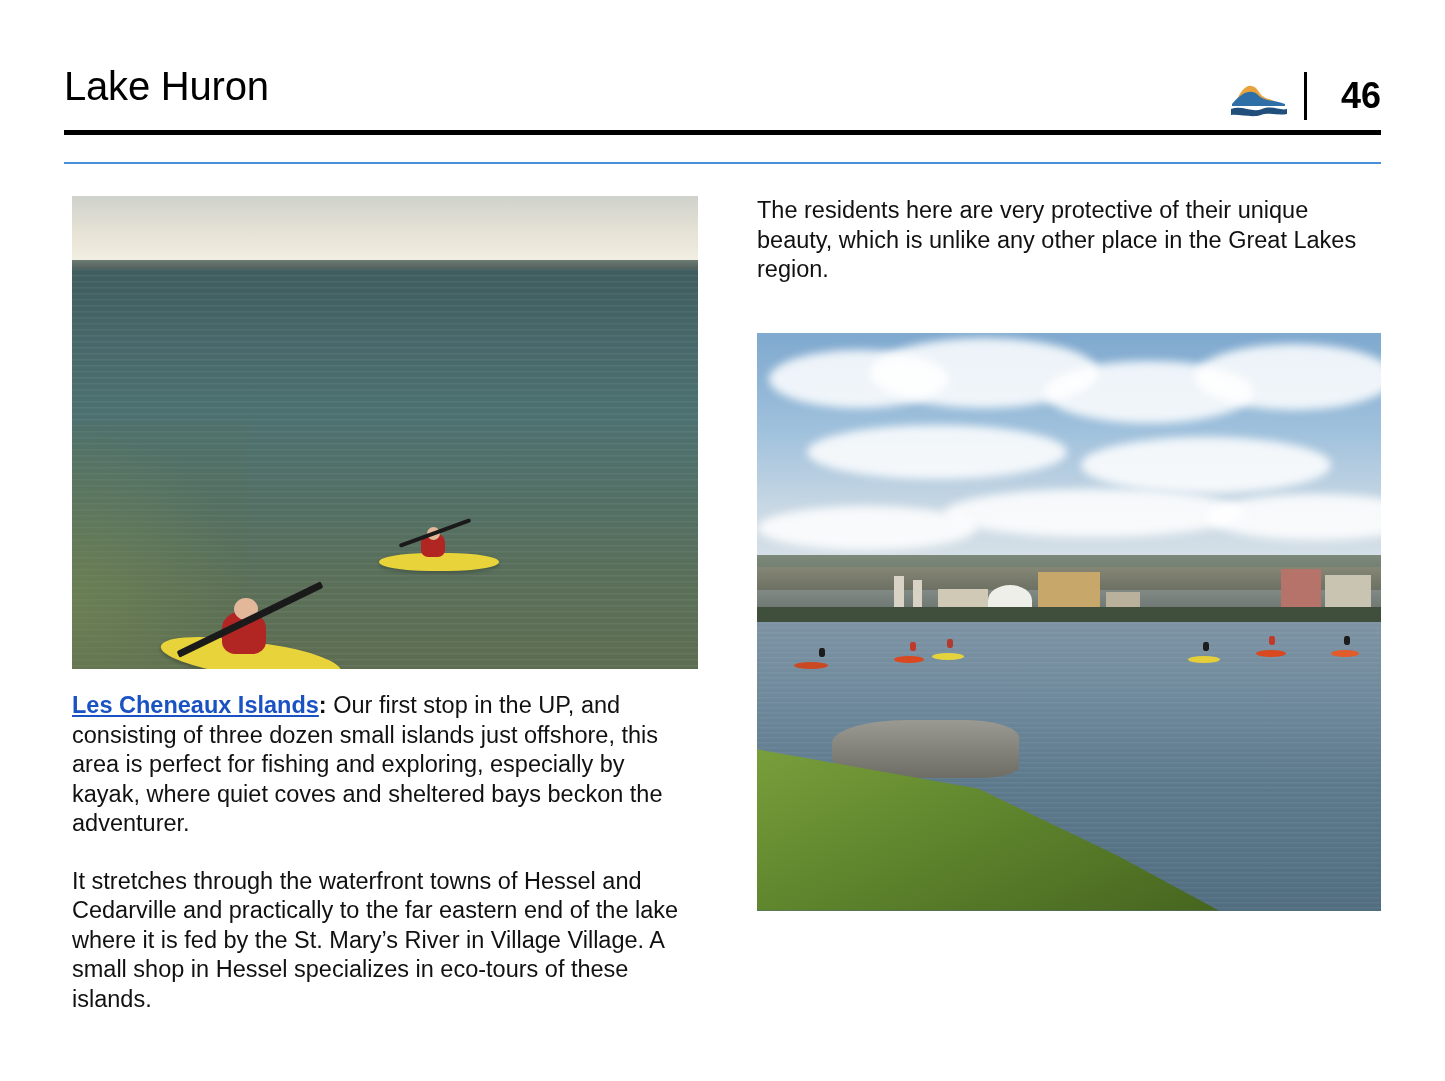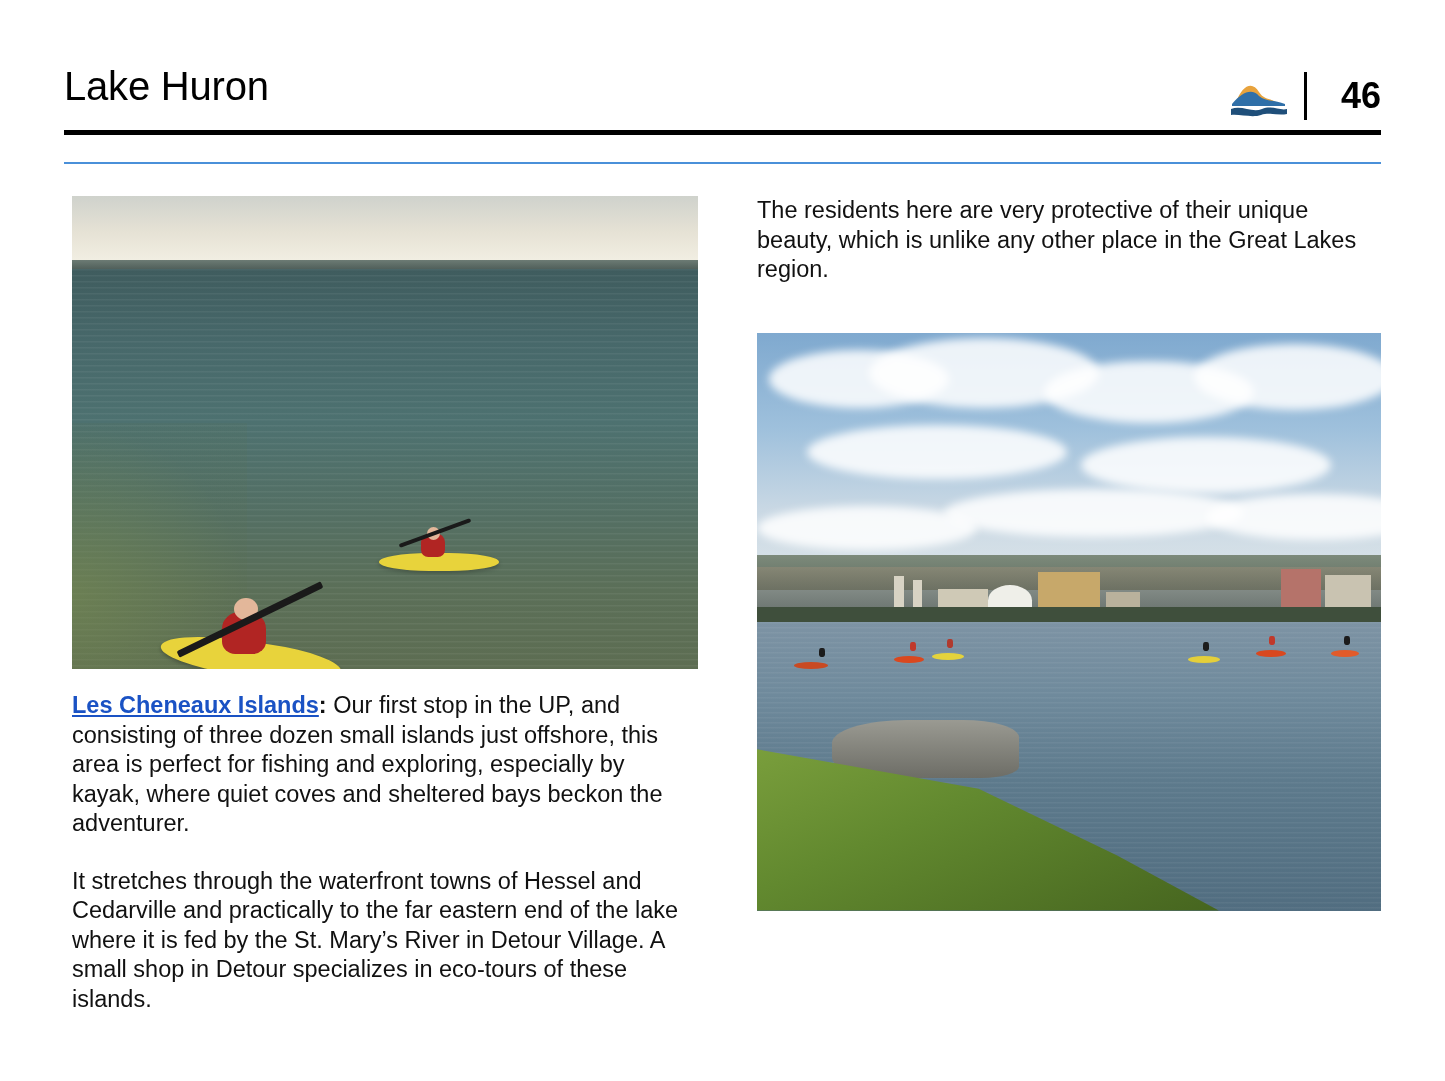--- a/index.html
+++ b/index.html
@@ -289,21 +289,21 @@
         <div class="torso" style="left:62px; top:14px; width:44px; height:42px;"></div>
         <div class="head" style="left:74px; top:0px; width:24px; height:22px;"></div>
         <div class="paddle" style="left:10px; top:18px; width:160px; height:7px; transform:rotate(-26deg);"></div>
       </div>
     </div>
 
     <p class="body first">
       <span class="link">Les Cheneaux Islands</span><span class="lead-colon">:</span><span> Our first stop in the UP, and consisting of three dozen small islands just offshore, this area is perfect for fishing and exploring, especially by kayak, where quiet coves and sheltered bays beckon the adventurer.</span>
     </p>
 
-    <p class="body">It stretches through the waterfront towns of Hessel and Cedarville and practically to the far eastern end of the lake where it is fed by the St. Mary’s River in Detour Village. A small shop in Detour specializes in eco-tours of these islands.</p>
+    <p class="body">It stretches through the waterfront towns of Hessel and Cedarville and practically to the far eastern end of the lake where it is fed by the St. Mary’s River in Village Village. A small shop in Hessel specializes in eco-tours of these islands.</p>
   </div>
 
   <div class="col-right">
 
     <p class="body right-first">The residents here are very protective of their unique beauty, which is unlike any other place in the Great Lakes region.</p>
 
     <div class="photo photo-waterfront">
       <div class="w-sky"></div>
 
       <div class="cloud" style="left:2%;  top:3%;  width:180px; height:58px;"></div>

